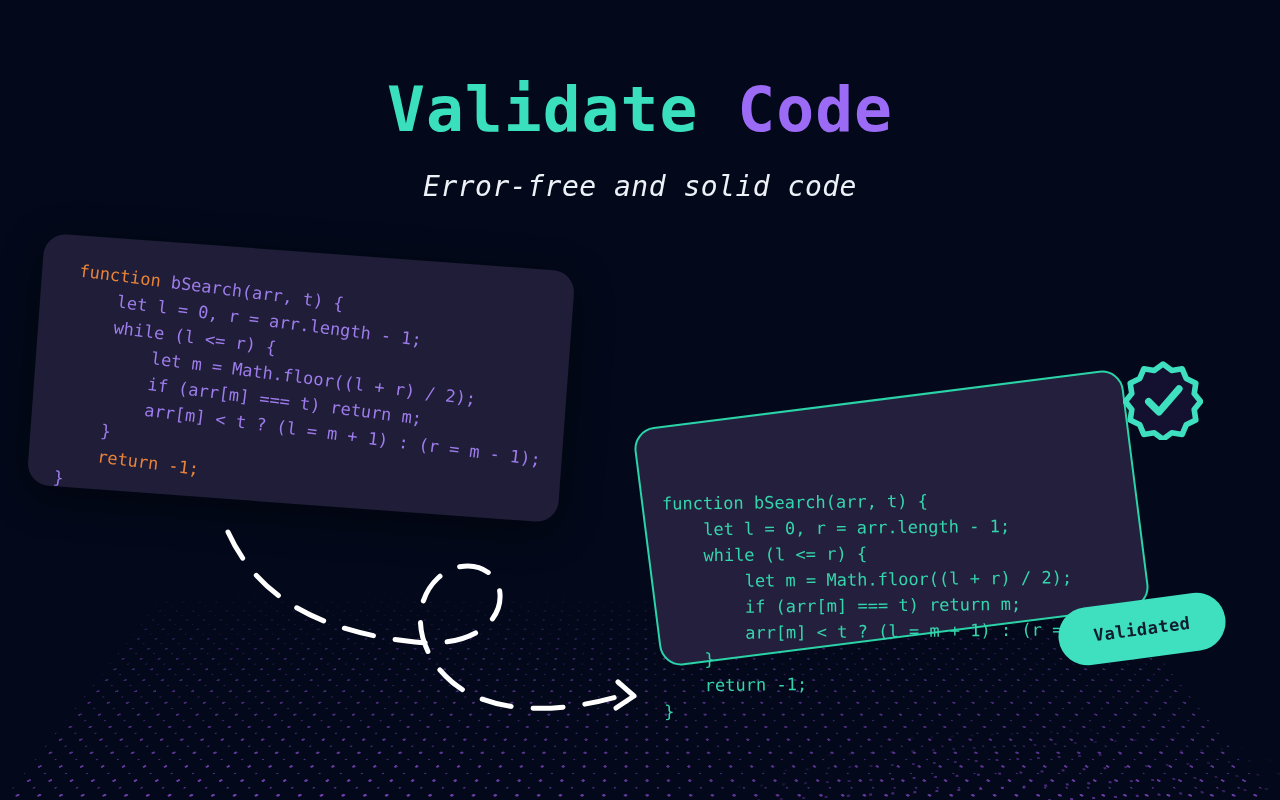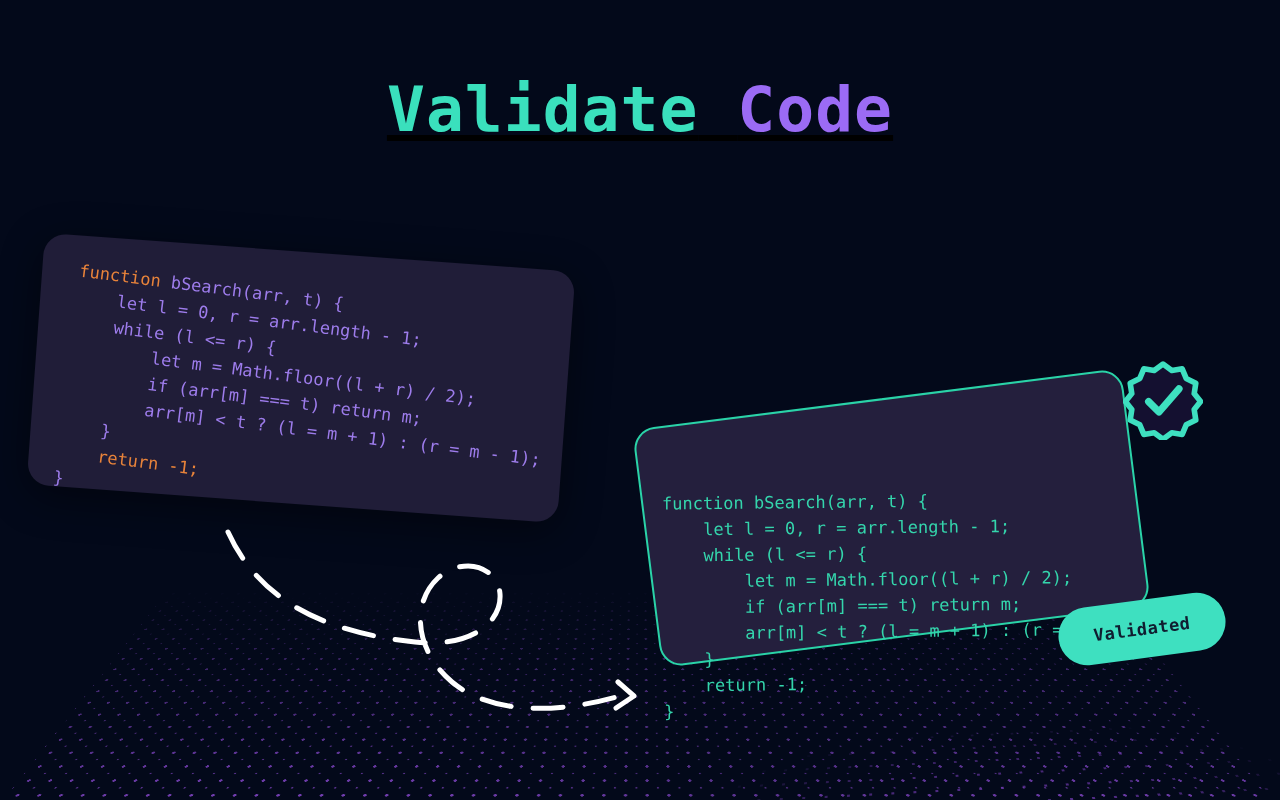--- a/index.html
+++ b/index.html
@@ -62,21 +62,20 @@
     position: absolute;
     left: 0;
     top: 78px;
     width: 1280px;
     text-align: center;
     font-size: 63px;
     font-weight: bold;
     letter-spacing: 1px;
     line-height: 1;
     white-space: pre;
-    text-decoration: underline;
   }
   .title .w1 { color: #3ae0bd; }
   .title .w2 { color: #9b6bf5; }
   .subtitle {
     position: absolute;
     left: 0;
     top: 170px;
     width: 1280px;
     text-align: center;
     font-size: 28px;
@@ -174,20 +173,21 @@
 </style>
 </head>
 <body>
 
 <div id="stage">
 
   <div class="dotfield"></div>
   <div class="dotfield2"></div>
 
   <div class="title"><span class="w1">Validate</span><span> </span><span class="w2">Code</span></div>
+  <div class="subtitle">Error-free and solid code</div>
 
   <div class="card card-left">
     <div class="code code-left"><span class="kw">function</span><span> bSearch(arr, t) {</span>
 <span>    let l = 0, r = arr.length - 1;</span>
 <span>    while (l &lt;= r) {</span>
 <span>        let m = Math.floor((l + r) / 2);</span>
 <span>        if (arr[m] === t) return m;</span>
 <span>        arr[m] &lt; t ? (l = m + 1) : (r = m - 1);</span>
 <span>    }</span>
 <span class="kw">    return</span><span class="kw"> -1;</span>

